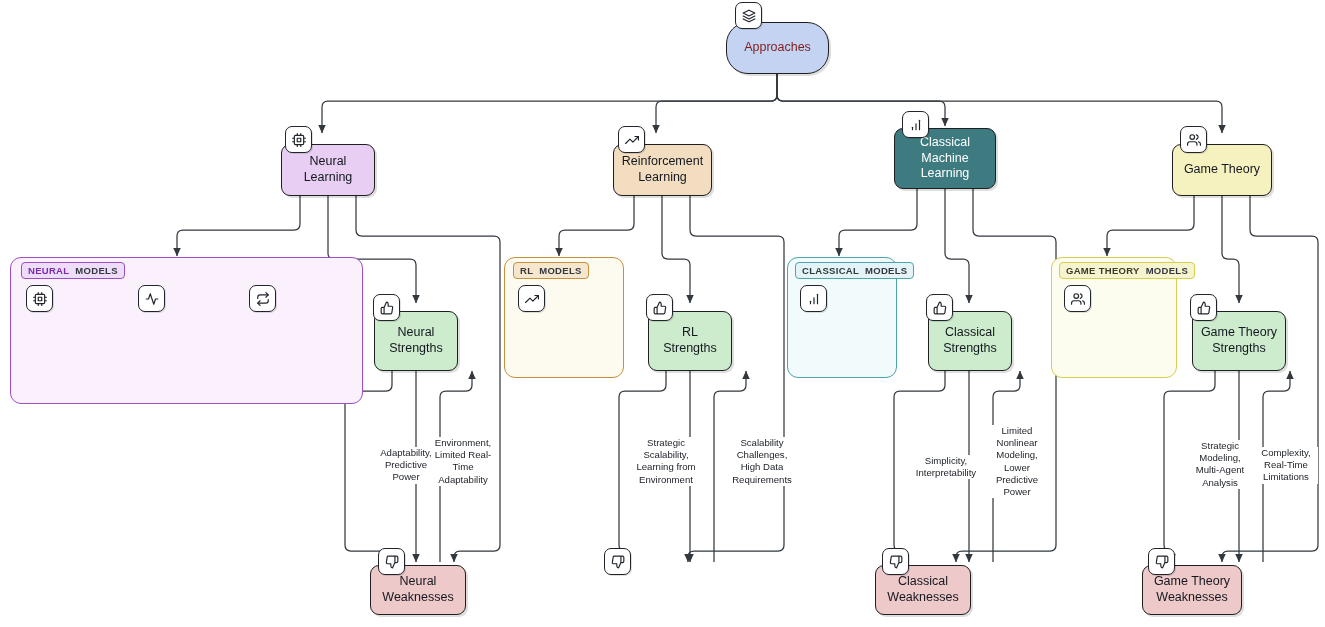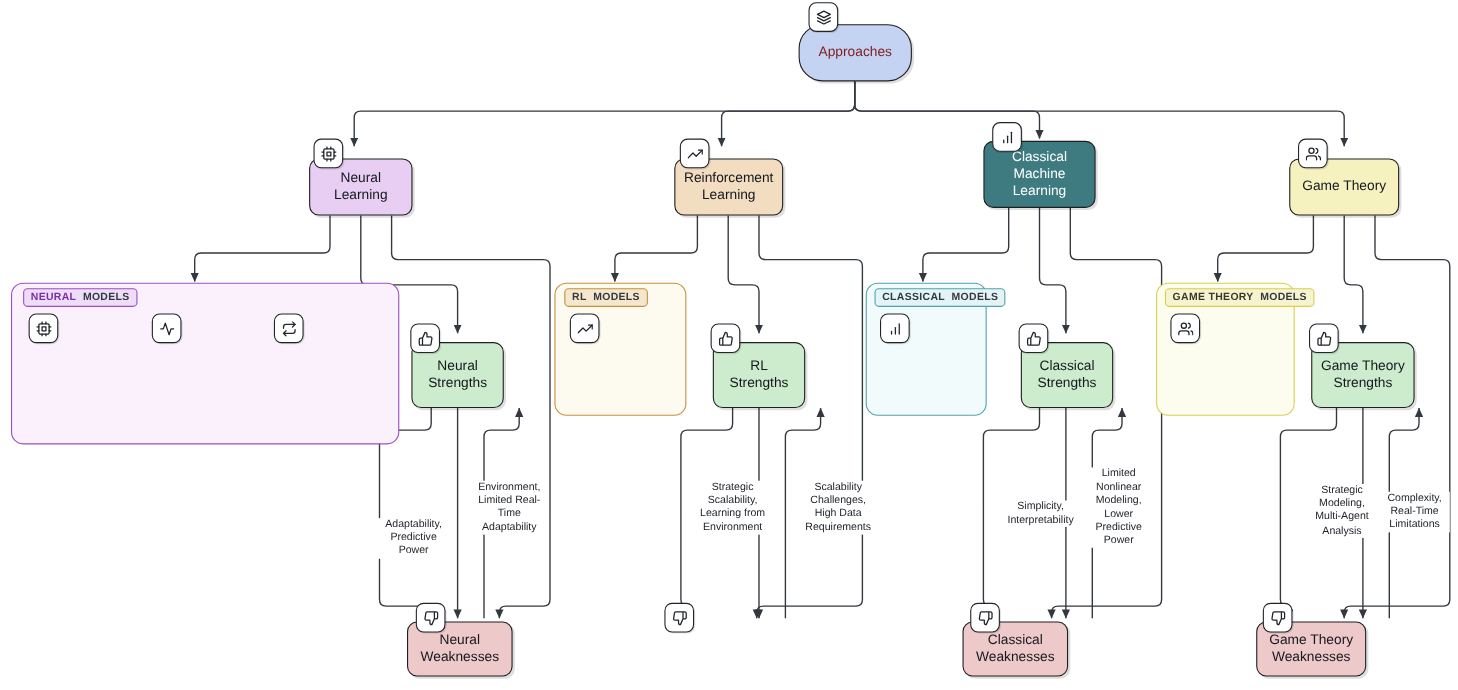--- a/index.html
+++ b/index.html
@@ -324,21 +324,21 @@
         <span style="display:block">Game Theory</span>
         <span style="display:block">Weaknesses</span>
       </span>
   </div>
   <div class="badge" style="left:1148px;top:548px;">
     <svg viewBox="0 0 24 24" fill="none" stroke="#20242b" stroke-width="2" stroke-linecap="round" stroke-linejoin="round">
         <path d="M10 15v4a3 3 0 0 0 3 3l4-9V2H5.72a2 2 0 0 0-2 1.7l-1.38 9a2 2 0 0 0 2 2.3zm7-13h2.67A2.31 2.31 0 0 1 22 4v7a2.31 2.31 0 0 1-2.33 2H17"></path>
       </svg>
   </div>
 
-  <div class="edge-label" style="left:342px;top:447px;width:68px;margin-top:24px;">
+  <div class="edge-label" style="left:372px;top:447px;width:68px;">
       <span style="display:block">Adaptability,</span>
       <span style="display:block">Predictive</span>
       <span style="display:block">Power</span>
     </div>
   <div class="edge-label" style="left:432px;top:437px;width:62px;">
       <span style="display:block">Environment,</span>
       <span style="display:block">Limited Real-</span>
       <span style="display:block">Time</span>
       <span style="display:block">Adaptability</span>
     </div>

